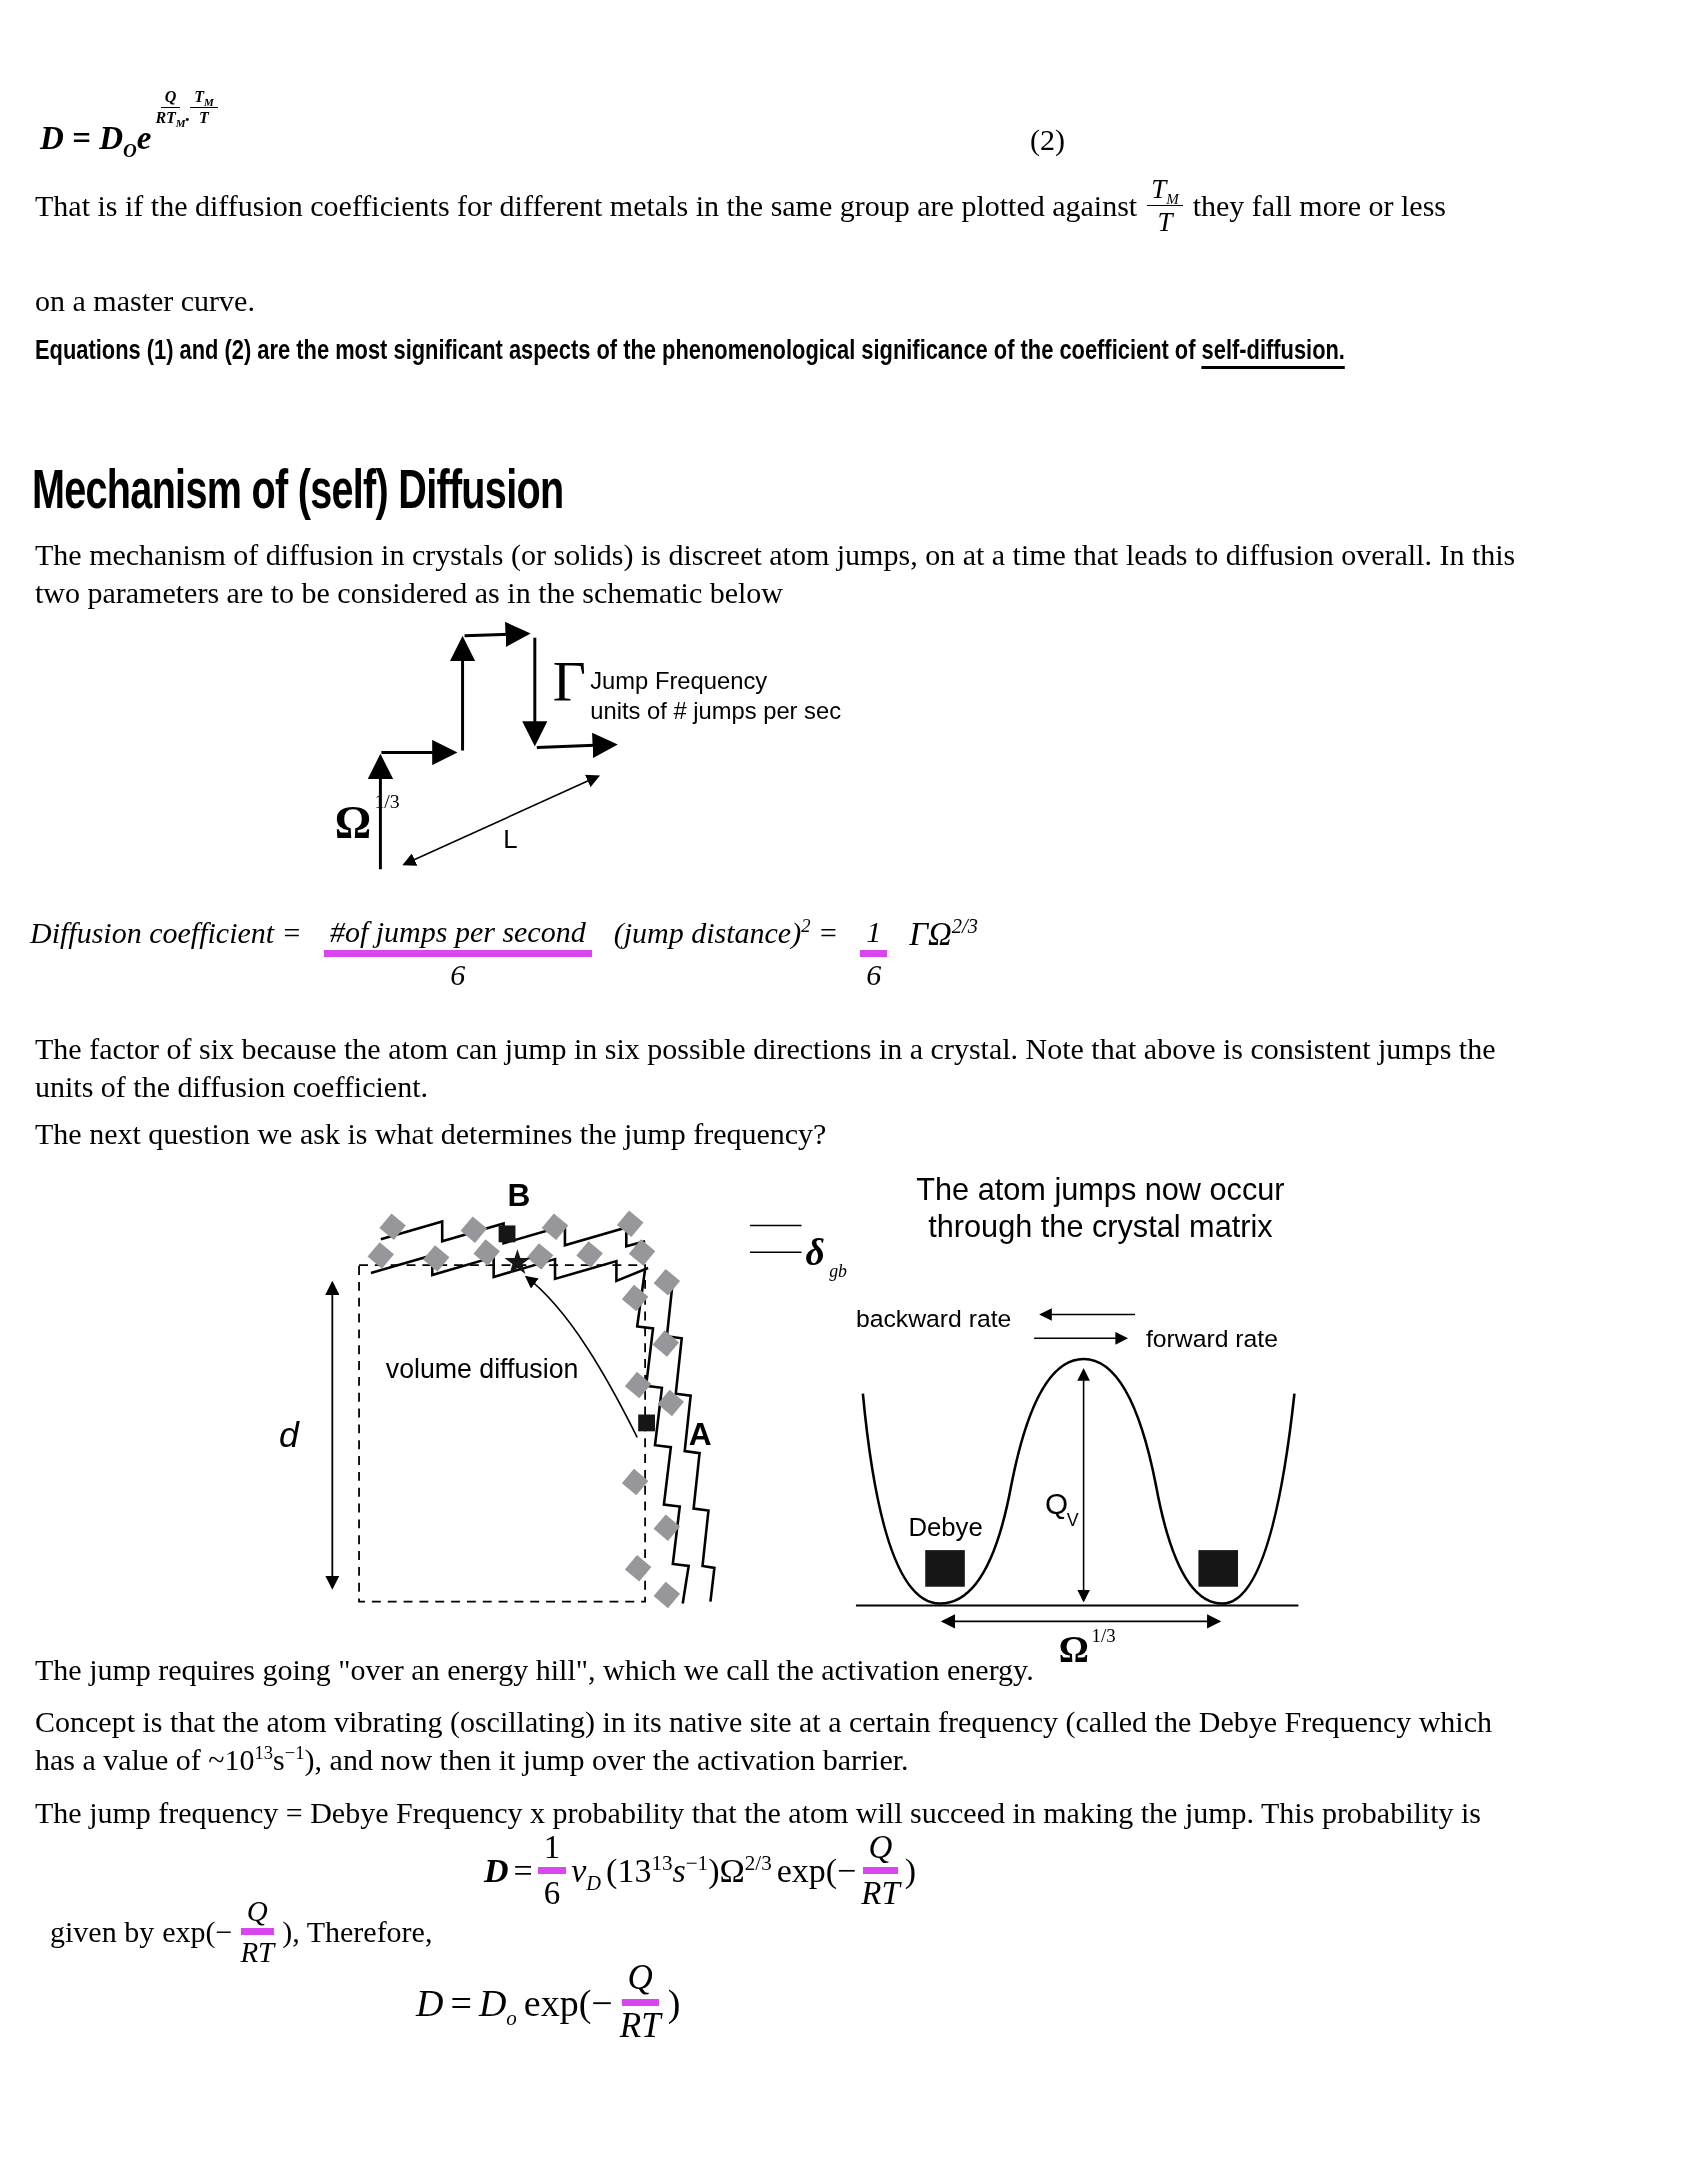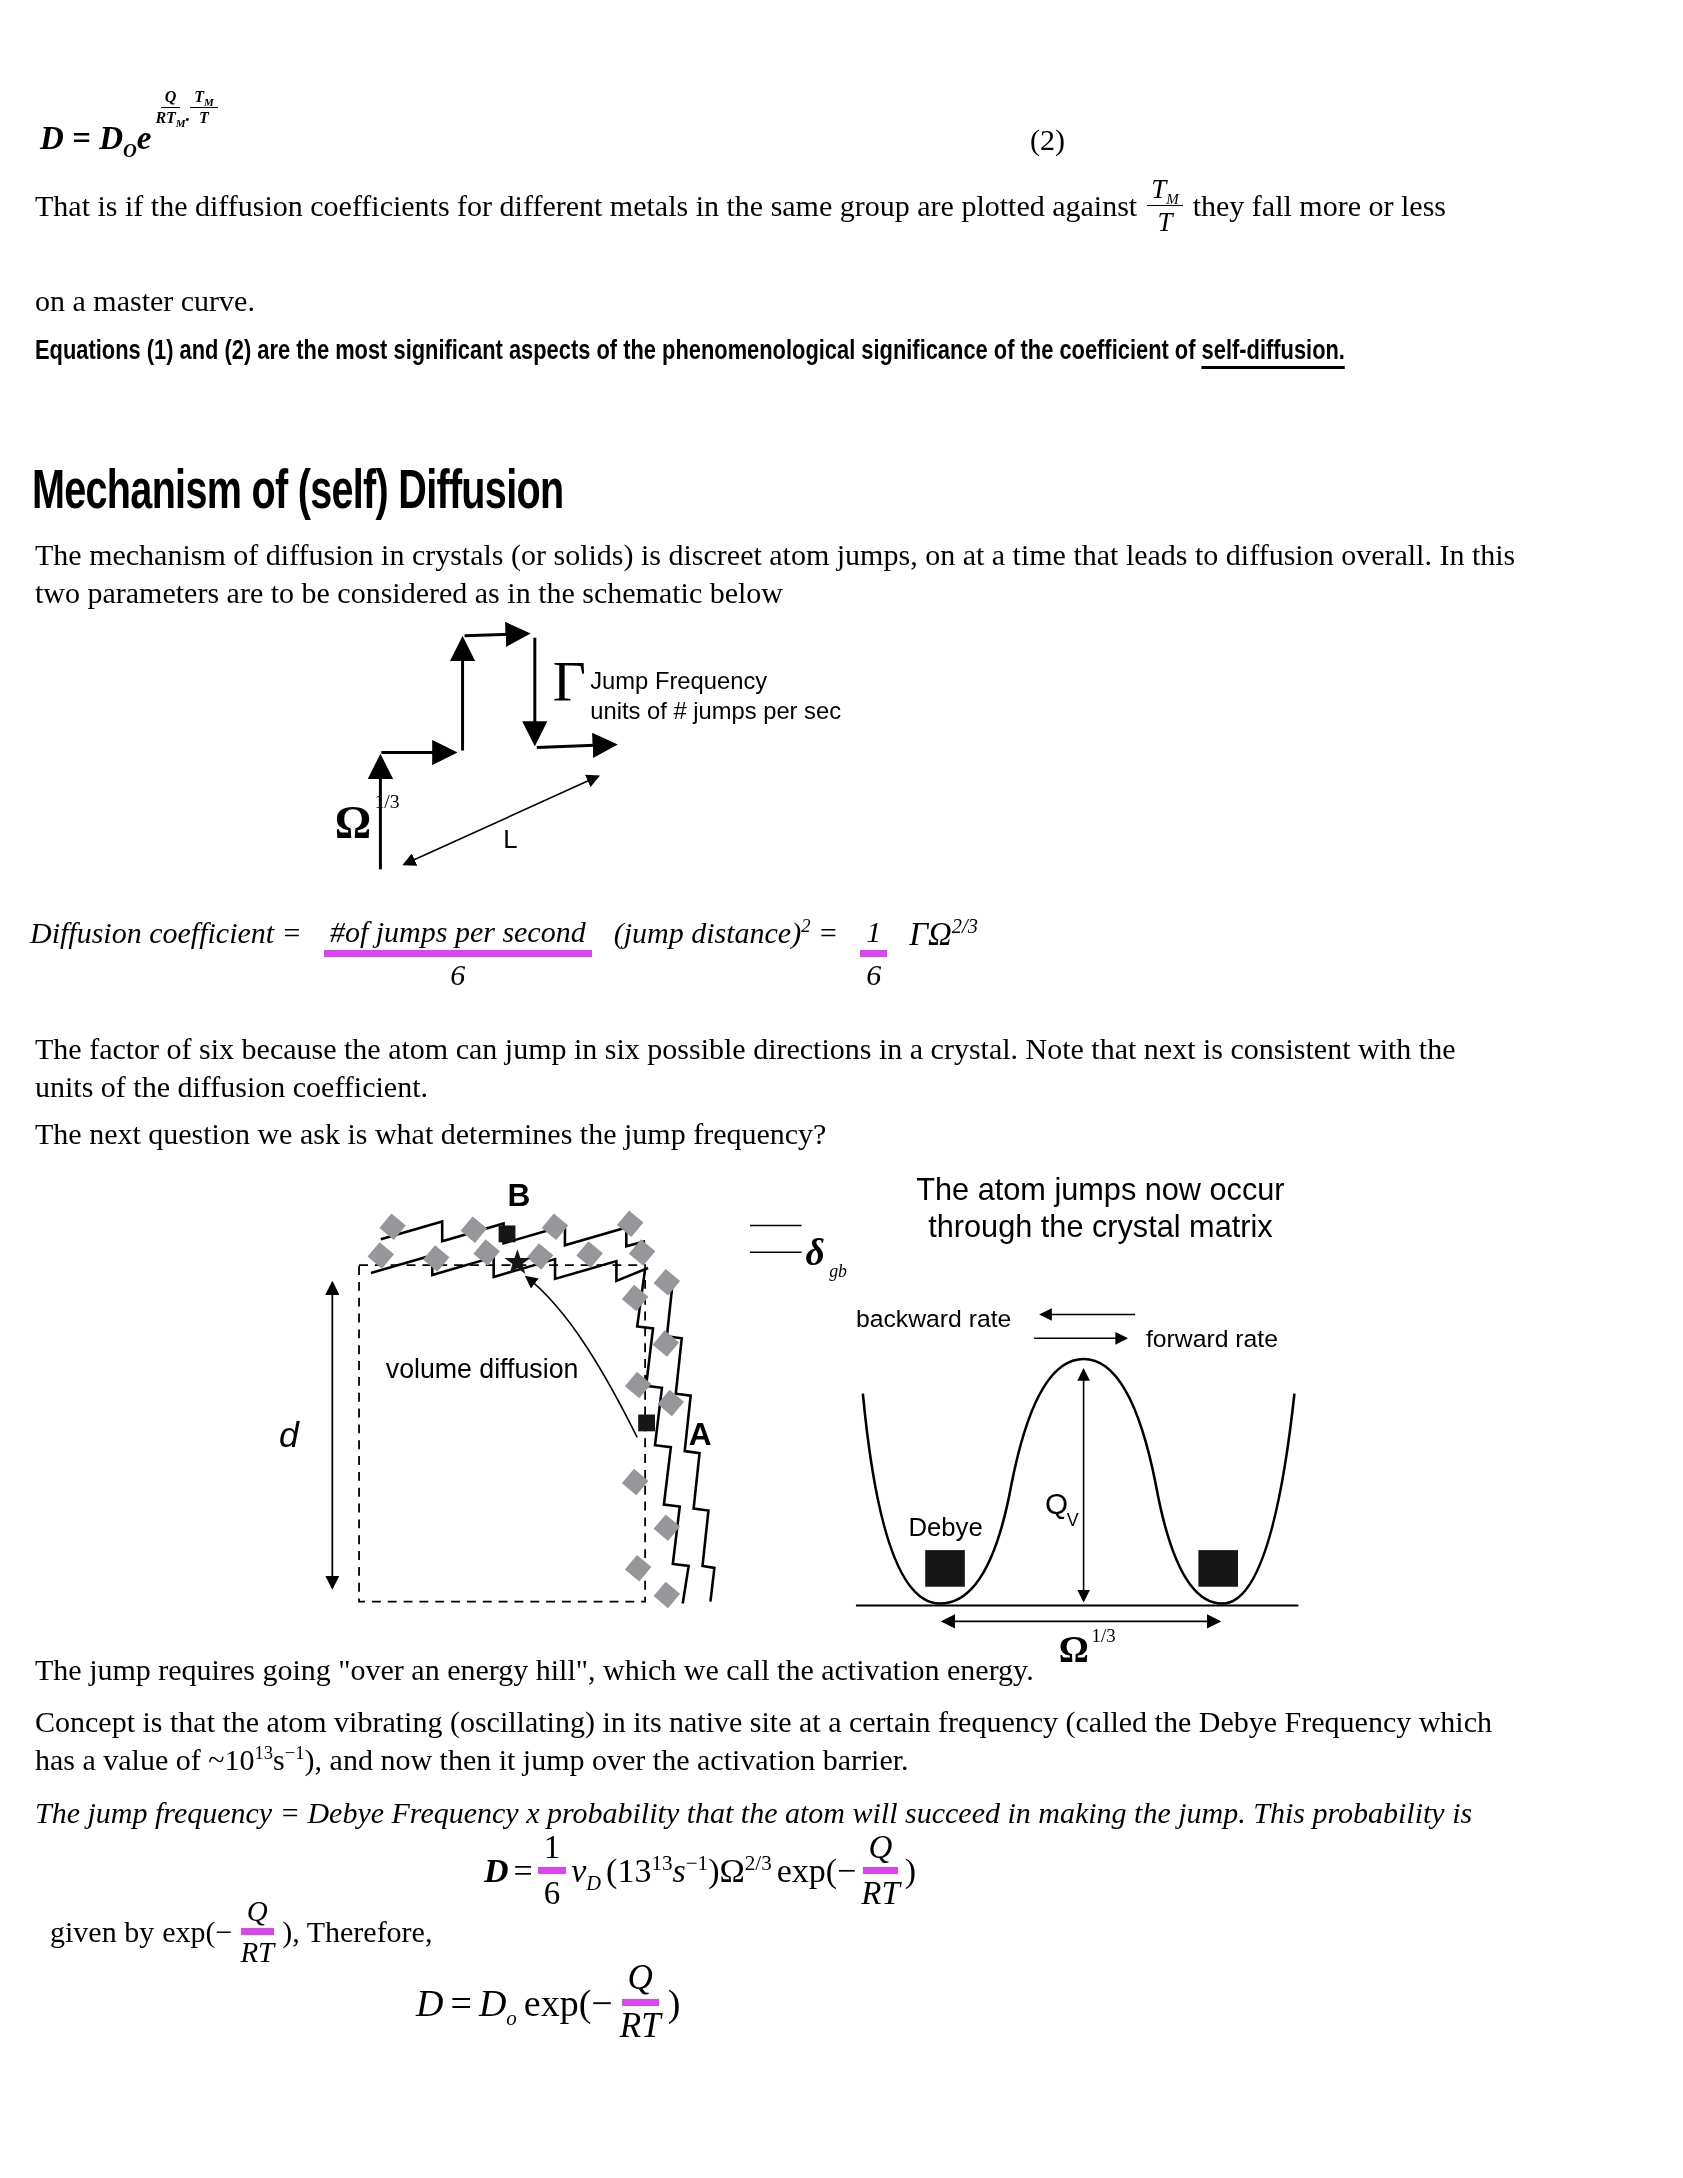--- a/index.html
+++ b/index.html
@@ -47,21 +47,21 @@
   .heading{left:32px;top:457px;width:1188px;}
   .heading .inner{display:inline-block;transform:scaleX(.72);transform-origin:0 50%;
     font-family:"Liberation Sans",sans-serif;font-weight:bold;font-size:55px;letter-spacing:-1px;white-space:nowrap;}
 
   .para{left:35px;width:1624px;}
   .p2{top:536px;}
   .p3{top:1030px;}
   .p4{top:1115px;}
   .p5{top:1651px;}
   .p6{top:1703px;}
-  .p7{top:1794px;font-style:italic;}
+  .p7{top:1794px;}
 
   
   .diff-eq{left:30px;top:916px;display:flex;align-items:flex-start;gap:22px;font-size:30px;height:91px;font-style:italic;}
   .diff-eq .frac{font-size:30px;}
   .diff-eq .big-omega{font-size:33px;}
 
   
   .d-eq{left:484px;top:1827px;display:flex;align-items:center;gap:5px;font-size:34px;height:87px;}
   .d-eq .frac{font-size:33px;}
 
@@ -154,21 +154,21 @@
     </span>
     <span><span>(jump distance)</span><sup class="s">2</sup> <span>=</span></span>
     <span class="frac">
       <span class="num">1</span>
       <span class="den">6</span>
     </span>
     <span class="big-omega"><span>ΓΩ</span><sup class="s">2/3</sup></span>
   </div>
 
   <div class="abs para p3 body-text">
-    <div>The factor of six because the atom can jump in six possible directions in a crystal. Note that next is consistent with the</div>
+    <div>The factor of six because the atom can jump in six possible directions in a crystal. Note that above is consistent jumps the</div>
     <div>units of the diffusion coefficient.</div>
   </div>
 
   <div class="abs para p4 body-text">The next question we ask is what determines the jump frequency?</div>
 
   <svg style="left:267px;top:1148px;" width="1069" height="535" viewBox="0 0 1080 540">
     <defs>
       <marker id="ah2" viewBox="0 0 10 10" refX="8.5" refY="5" markerWidth="8" markerHeight="8" orient="auto-start-reverse">
         <path d="M0,0 L10,5 L0,10 z" fill="#000"></path>
       </marker>

